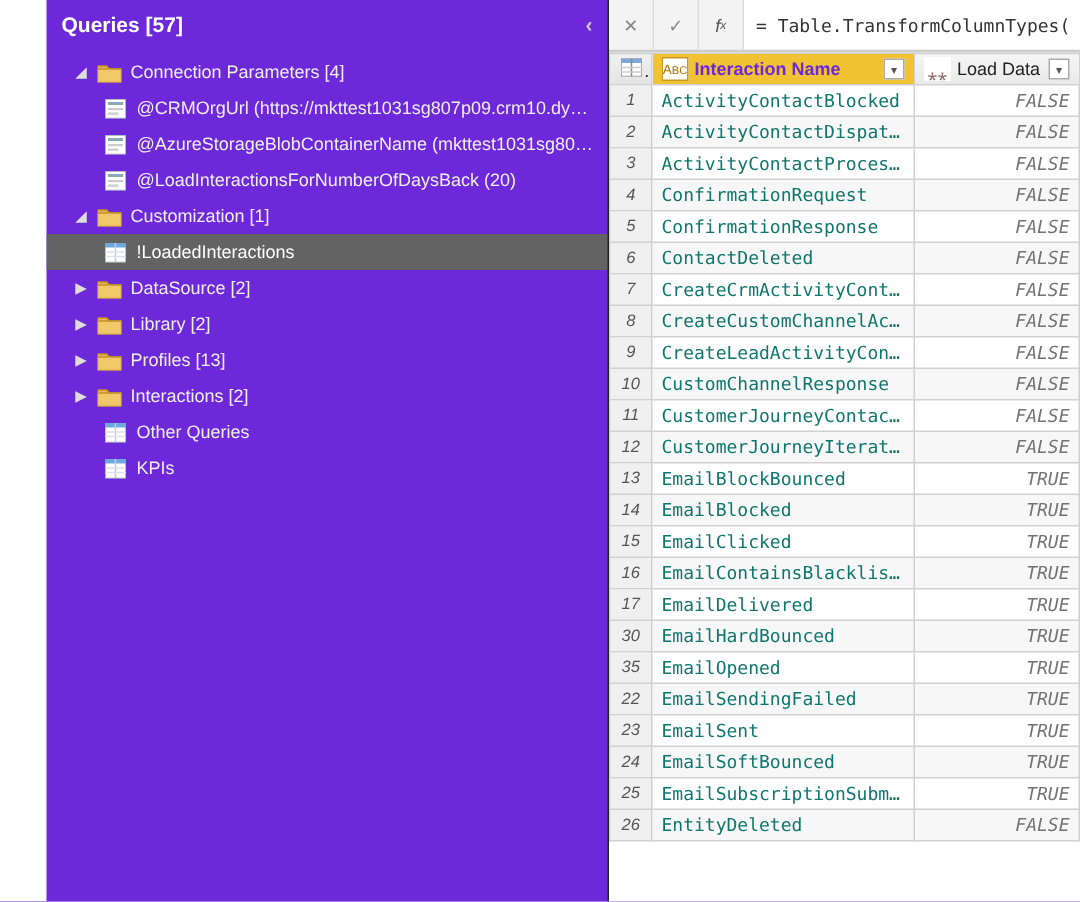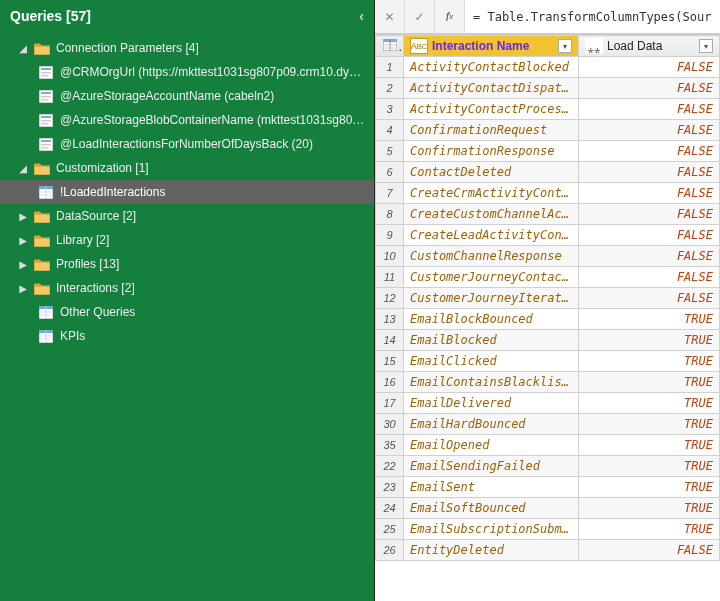--- a/index.html
+++ b/index.html
@@ -10,25 +10,26 @@
     background: #fff;
     color: #222;
     width: 720px;
     height: 601px;
     overflow: hidden;
     display: flex;
   }
   
   .sidebar {
     width: 375px;
-    background: #15803d;
+    background: #6d28d9;
     color: #ddd;
     display: flex;
     flex-direction: column;
     border-right: 1px solid #222;
+    margin-left: 31px;
   }
   .sidebar-header {
     display: flex;
     align-items: center;
     justify-content: space-between;
     padding: 8px 10px 10px 10px;
     font-size: 14px;
     font-weight: 600;
     color: #fff;
   }
@@ -184,28 +185,27 @@
   }
   td.rownum {
     background: #f0f0f0;
     text-align: center;
     color: #555;
     font-style: italic;
     font-size: 11px;
   }
   td.name {
     font-family: Consolas, monospace;
-    color: #a16207;
-    font-style: italic;
+    color: #0f766e;
   }
   td.load {
     font-family: Consolas, monospace;
     font-style: italic;
     text-align: right;
-    color: #c2410c;
+    color: #737373;
   }
   tbody tr:nth-child(odd)  td:not(.rownum) { background: #ffffff; }
   tbody tr:nth-child(even) td:not(.rownum) { background: #f7f7f7; }
   .corner-icon {
     width:16px;height:14px;display:inline-flex;align-items:center;justify-content:center;
   }
 </style>
 </head>
 <body>
 
@@ -230,32 +230,20 @@
         <span class="toggle"></span>
         <span class="param-icon">
           <svg width="14" height="13" viewBox="0 0 14 13">
             <rect x="0" y="0" width="14" height="13" fill="#fff" stroke="#9aa"></rect>
             <rect x="2" y="2" width="10" height="2" fill="#8ab"></rect>
             <rect x="2" y="6" width="10" height="1.5" fill="#ccc"></rect>
             <rect x="2" y="9" width="7" height="1.5" fill="#ccc"></rect>
           </svg>
         </span>
         <span class="label">@CRMOrgUrl (https://mkttest1031sg807p09.crm10.dy…</span>
-      </div>
-      <div class="tree-item lvl2">
-        <span class="toggle"></span>
-        <span class="param-icon">
-          <svg width="14" height="13" viewBox="0 0 14 13">
-            <rect x="0" y="0" width="14" height="13" fill="#fff" stroke="#9aa"></rect>
-            <rect x="2" y="2" width="10" height="2" fill="#8ab"></rect>
-            <rect x="2" y="6" width="10" height="1.5" fill="#ccc"></rect>
-            <rect x="2" y="9" width="7" height="1.5" fill="#ccc"></rect>
-          </svg>
-        </span>
-        <span class="label">@AzureStorageAccountName (cabeln2)</span>
       </div>
       <div class="tree-item lvl2">
         <span class="toggle"></span>
         <span class="param-icon">
           <svg width="14" height="13" viewBox="0 0 14 13">
             <rect x="0" y="0" width="14" height="13" fill="#fff" stroke="#9aa"></rect>
             <rect x="2" y="2" width="10" height="2" fill="#8ab"></rect>
             <rect x="2" y="6" width="10" height="1.5" fill="#ccc"></rect>
             <rect x="2" y="9" width="7" height="1.5" fill="#ccc"></rect>
           </svg>

